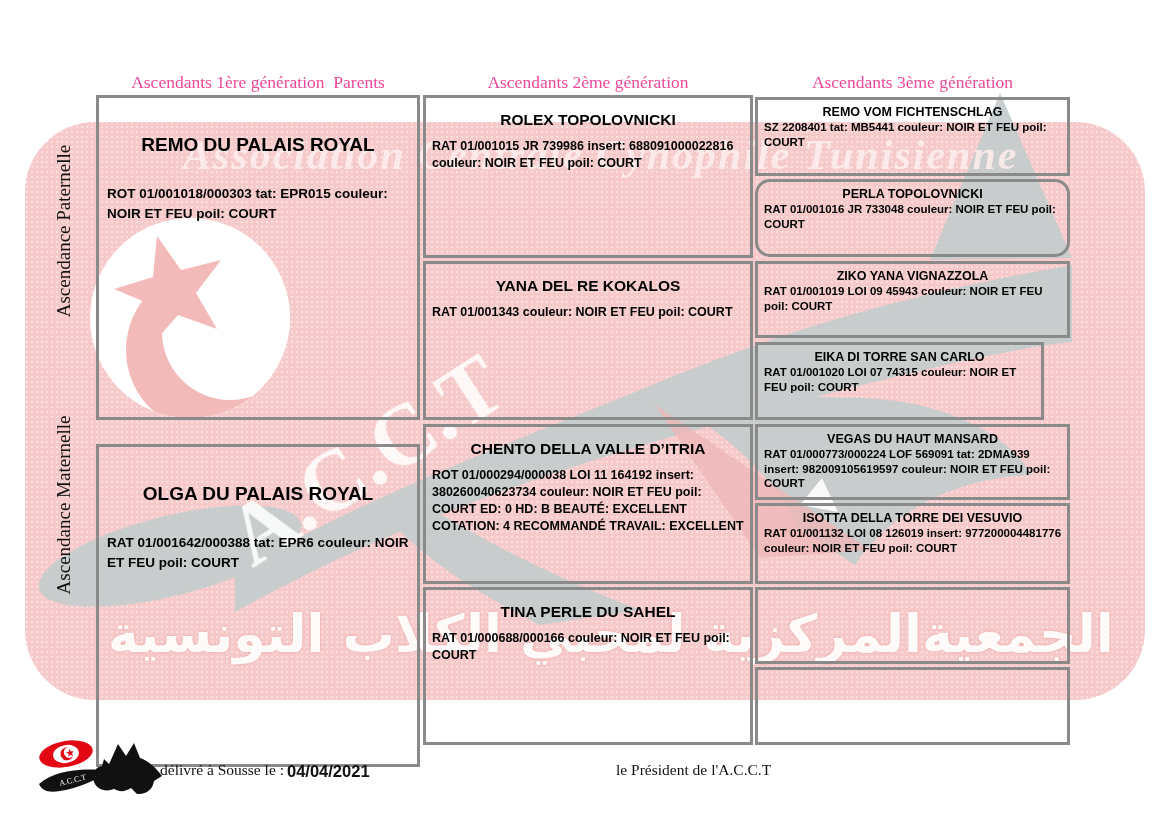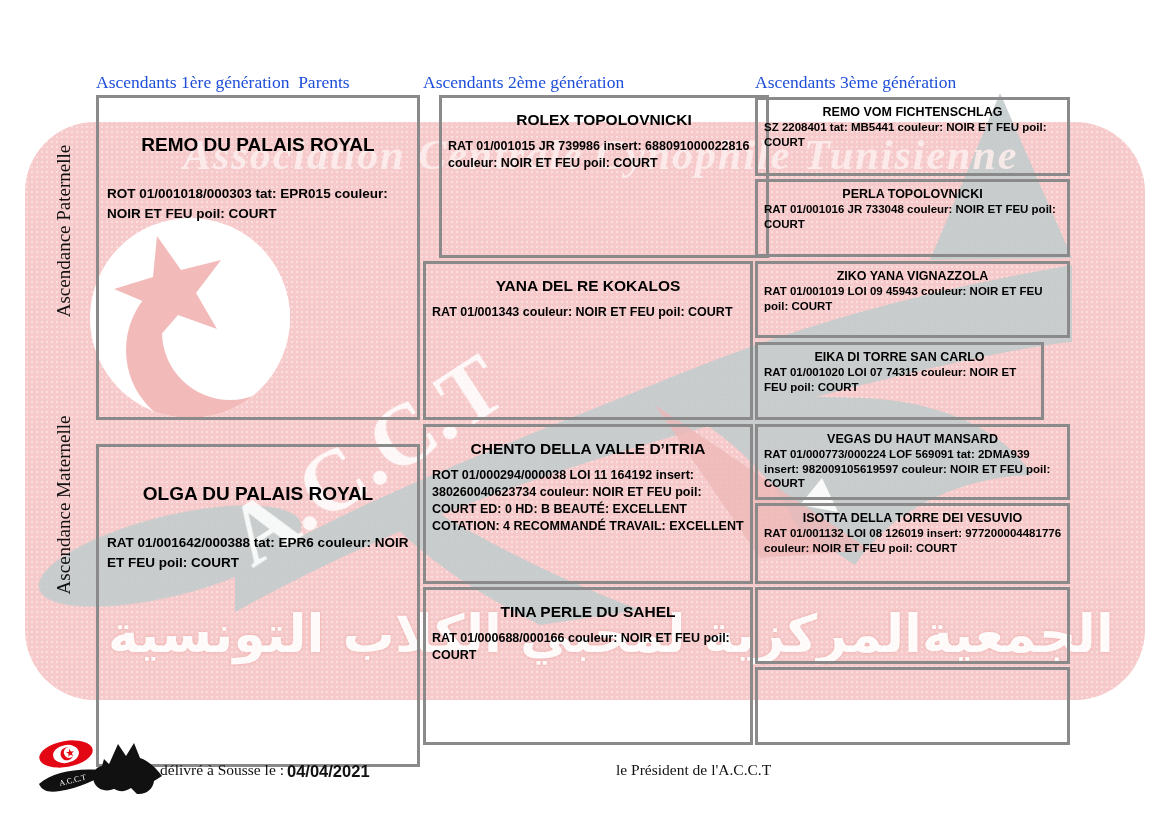--- a/index.html
+++ b/index.html
@@ -16,22 +16,22 @@
   .pbox{position:absolute;border:3px solid #8a8a8a;box-sizing:border-box;background:transparent;z-index:2;}
   .pbox .title{font-weight:bold;text-align:center;color:#000;}
   .pbox .details{font-weight:bold;text-align:left;color:#000;}
   .c1 .title{font-size:19px;padding-top:36px;}
   .c1 .details{font-size:13.5px;line-height:1.5;padding:28px 6px 0 8px;}
   .c2 .title{font-size:15.5px;padding-top:13px;}
   .c2 .details{font-size:12.5px;line-height:1.35;padding:9px 6px 0 6px;}
   .c3 .title{font-size:12.5px;padding-top:5px;}
   .c3 .details{font-size:11.5px;line-height:1.28;padding:1px 4px 0 6px;}
   
-  .col-header{position:absolute;top:72px;font-family:"Liberation Serif",serif;
-              font-size:17.5px;color:#1d4ed8;z-index:3;}
+  .col-header{position:absolute;top:72px;text-align:center;font-family:"Liberation Serif",serif;
+              font-size:17.5px;color:#ec4899;z-index:3;}
   
   .side-label{position:absolute;width:220px;height:22px;text-align:center;z-index:3;
               font-family:"Liberation Serif",serif;font-size:19px;color:#111;
               transform:rotate(-90deg);}
   .side-paternal{left:-46px;top:220px;}
   .side-maternal{left:-46px;top:494px;}
   
   .footer-item{position:absolute;z-index:3;color:#111;}
   .issued-label{left:160px;top:761px;font-family:"Liberation Serif",serif;font-size:15.5px;}
   .issued-date{left:287px;top:762px;font-family:"Liberation Sans",sans-serif;font-weight:bold;font-size:16.5px;}
@@ -90,42 +90,42 @@
 
   <div class="pbox c1" style="left:96px;top:95px;width:324px;height:325px;">
     <div class="title">REMO DU PALAIS ROYAL</div>
     <div class="details">ROT 01/001018/000303 tat: EPR015 couleur: NOIR ET FEU poil: COURT</div>
   </div>
   <div class="pbox c1" style="left:96px;top:424px;width:324px;height:323px;margin-top:20px;">
     <div class="title">OLGA DU PALAIS ROYAL</div>
     <div class="details">RAT 01/001642/000388 tat: EPR6 couleur: NOIR ET FEU poil: COURT</div>
   </div>
 
-  <div class="pbox c2" style="left:423px;top:95px;width:330px;height:163px;margin-left:16px;">
+  <div class="pbox c2" style="left:423px;top:95px;width:330px;height:163px;">
     <div class="title">ROLEX TOPOLOVNICKI</div>
     <div class="details">RAT 01/001015 JR 739986 insert: 688091000022816 couleur: NOIR ET FEU poil: COURT</div>
   </div>
   <div class="pbox c2" style="left:423px;top:261px;width:330px;height:159px;">
     <div class="title">YANA DEL RE KOKALOS</div>
     <div class="details">RAT 01/001343 couleur: NOIR ET FEU poil: COURT</div>
   </div>
   <div class="pbox c2" style="left:423px;top:424px;width:330px;height:160px;">
     <div class="title">CHENTO DELLA VALLE D’ITRIA</div>
     <div class="details">ROT 01/000294/000038 LOI 11 164192 insert: 380260040623734 couleur: NOIR ET FEU poil: COURT ED: 0 HD: B BEAUTÉ: EXCELLENT COTATION: 4 RECOMMANDÉ TRAVAIL: EXCELLENT</div>
   </div>
   <div class="pbox c2" style="left:423px;top:587px;width:330px;height:158px;">
     <div class="title">TINA PERLE DU SAHEL</div>
     <div class="details">RAT 01/000688/000166 couleur: NOIR ET FEU poil: COURT</div>
   </div>
 
   <div class="pbox c3" style="left:755px;top:97px;width:315px;height:79px;">
     <div class="title">REMO VOM FICHTENSCHLAG</div>
     <div class="details">SZ 2208401 tat: MB5441 couleur: NOIR ET FEU poil: COURT</div>
   </div>
-  <div class="pbox c3" style="left:755px;top:179px;width:315px;height:78px;">
+  <div class="pbox c3" style="left:755px;top:179px;width:315px;height:78px;border-radius:15px;">
     <div class="title">PERLA TOPOLOVNICKI</div>
     <div class="details">RAT 01/001016 JR 733048 couleur: NOIR ET FEU poil: COURT</div>
   </div>
   <div class="pbox c3" style="left:755px;top:261px;width:315px;height:77px;">
     <div class="title">ZIKO YANA VIGNAZZOLA</div>
     <div class="details">RAT 01/001019 LOI 09 45943 couleur: NOIR ET FEU poil: COURT</div>
   </div>
   <div class="pbox c3" style="left:755px;top:342px;width:289px;height:78px;">
     <div class="title">EIKA DI TORRE SAN CARLO</div>
     <div class="details">RAT 01/001020 LOI 07 74315 couleur: NOIR ET FEU poil: COURT</div>

